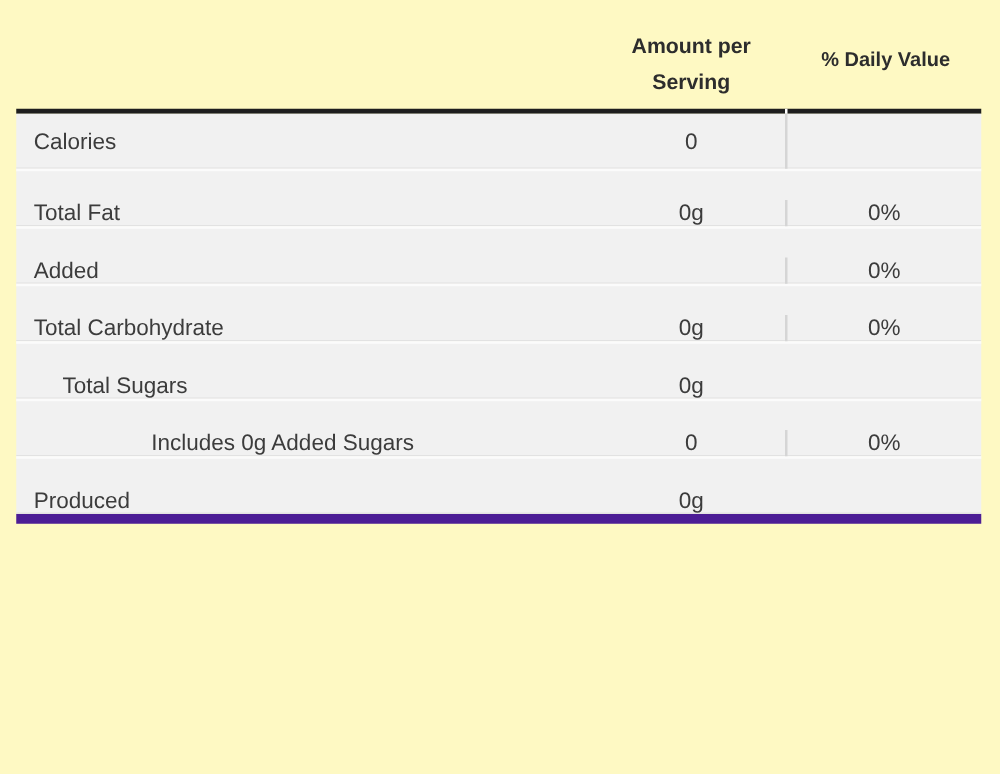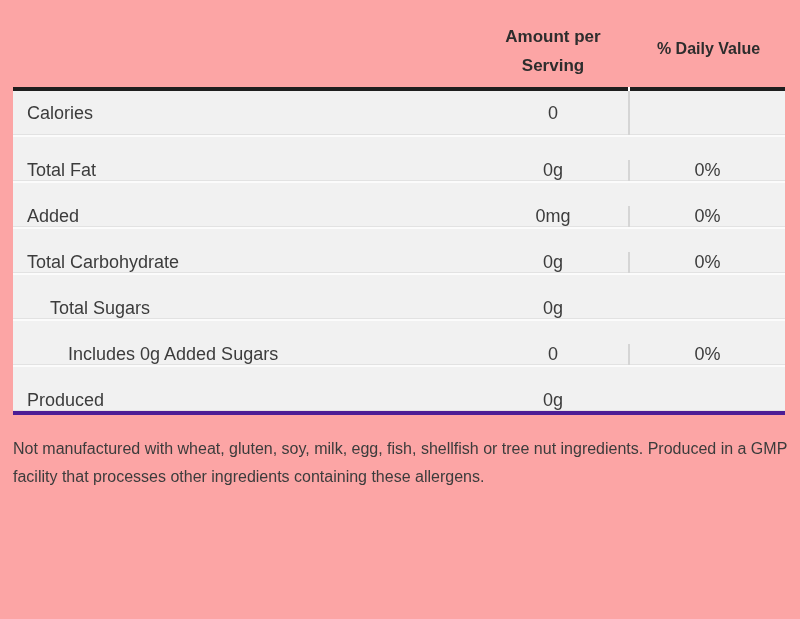--- a/index.html
+++ b/index.html
@@ -1,20 +1,20 @@
 <!DOCTYPE html>
 <html><head>
 <meta charset="utf-8">
 <style>
   html, body { margin: 0; padding: 0; background: #ffffff; }
   .page {
     position: relative;
     width: 800px;
     height: 619px;
-    background: #fca5a5;
+    background: #fef9c3;
     font-family: "Liberation Sans", "DejaVu Sans", sans-serif;
     color: #3c3c3c;
     overflow: hidden;
   }
 
   
   .hdr { position: relative; height: 87px; }
   .hdr-amount {
     position: absolute; left: 478px; top: 22px; width: 150px;
     text-align: center; font-weight: bold; font-size: 17px;
@@ -24,37 +24,37 @@
     position: absolute; left: 630px; top: 40px; width: 157px;
     text-align: center; font-weight: bold; font-size: 16px; color: #2d2d2d;
   }
 
   
   .ntable {
     position: relative;
     margin-left: 13px;
     width: 772px;
     border-top: 4px solid #1e1e1e;
-    border-bottom: 4px solid #4c1d95;
+    border-bottom: 8px solid #4c1d95;
   }
   .hdr-notch {
     position: absolute; top: -4px; left: 615px; width: 2px; height: 4px;
     background: #ffffff;
   }
   .nrow {
     display: flex; align-items: stretch;
     height: 44px;
     background: #f1f1f1;
     box-shadow: inset 0 -1px 0 #e2e2e2;
   }
   .nrow + .nrow { border-top: 2px solid #fbfbfb; align-items: flex-end; }
   .cell { display: flex; align-items: center; font-size: 18px; }
   .cell.label { flex: 1 1 auto; padding-left: 14px; }
   .indent-1 .cell.label { padding-left: 37px; }
-  .indent-2 .cell.label { padding-left: 55px; }
+  .indent-2 .cell.label { padding-left: 108px; }
   .cell.amount { width: 150px; justify-content: center; }
   .cell.dv {
     width: 155px; justify-content: center;
     border-left: 2px solid #d5d5d5;
   }
 
   .footnote {
     background: #ffffff;
     padding: 6px 40px 9px 8px;
     font-size: 16px;
@@ -97,21 +97,20 @@
   </div>
 
   <div class="nrow">
     <div class="cell label">Total Fat</div>
     <div class="cell amount">0g</div>
     <div class="cell dv">0%</div>
   </div>
 
   <div class="nrow">
     <div class="cell label">Added</div>
-    <div class="cell amount">0mg</div>
     <div class="cell dv">0%</div>
   </div>
 
   <div class="nrow">
     <div class="cell label">Total Carbohydrate</div>
     <div class="cell amount">0g</div>
     <div class="cell dv">0%</div>
   </div>
 
   <div class="nrow indent-1">
@@ -128,15 +127,14 @@
 
   <div class="nrow">
     <div class="cell label">Produced</div>
     <div class="cell amount">0g</div>
     <div class="cell dv"></div>
   </div>
 </div>
   </div>
 
 
-  <p class="allergen">Not manufactured with wheat, gluten, soy, milk, egg, fish, shellfish or tree nut ingredients. Produced in a GMP facility that processes other ingredients containing these allergens.</p>
 
 </div>
 
 </body></html>

